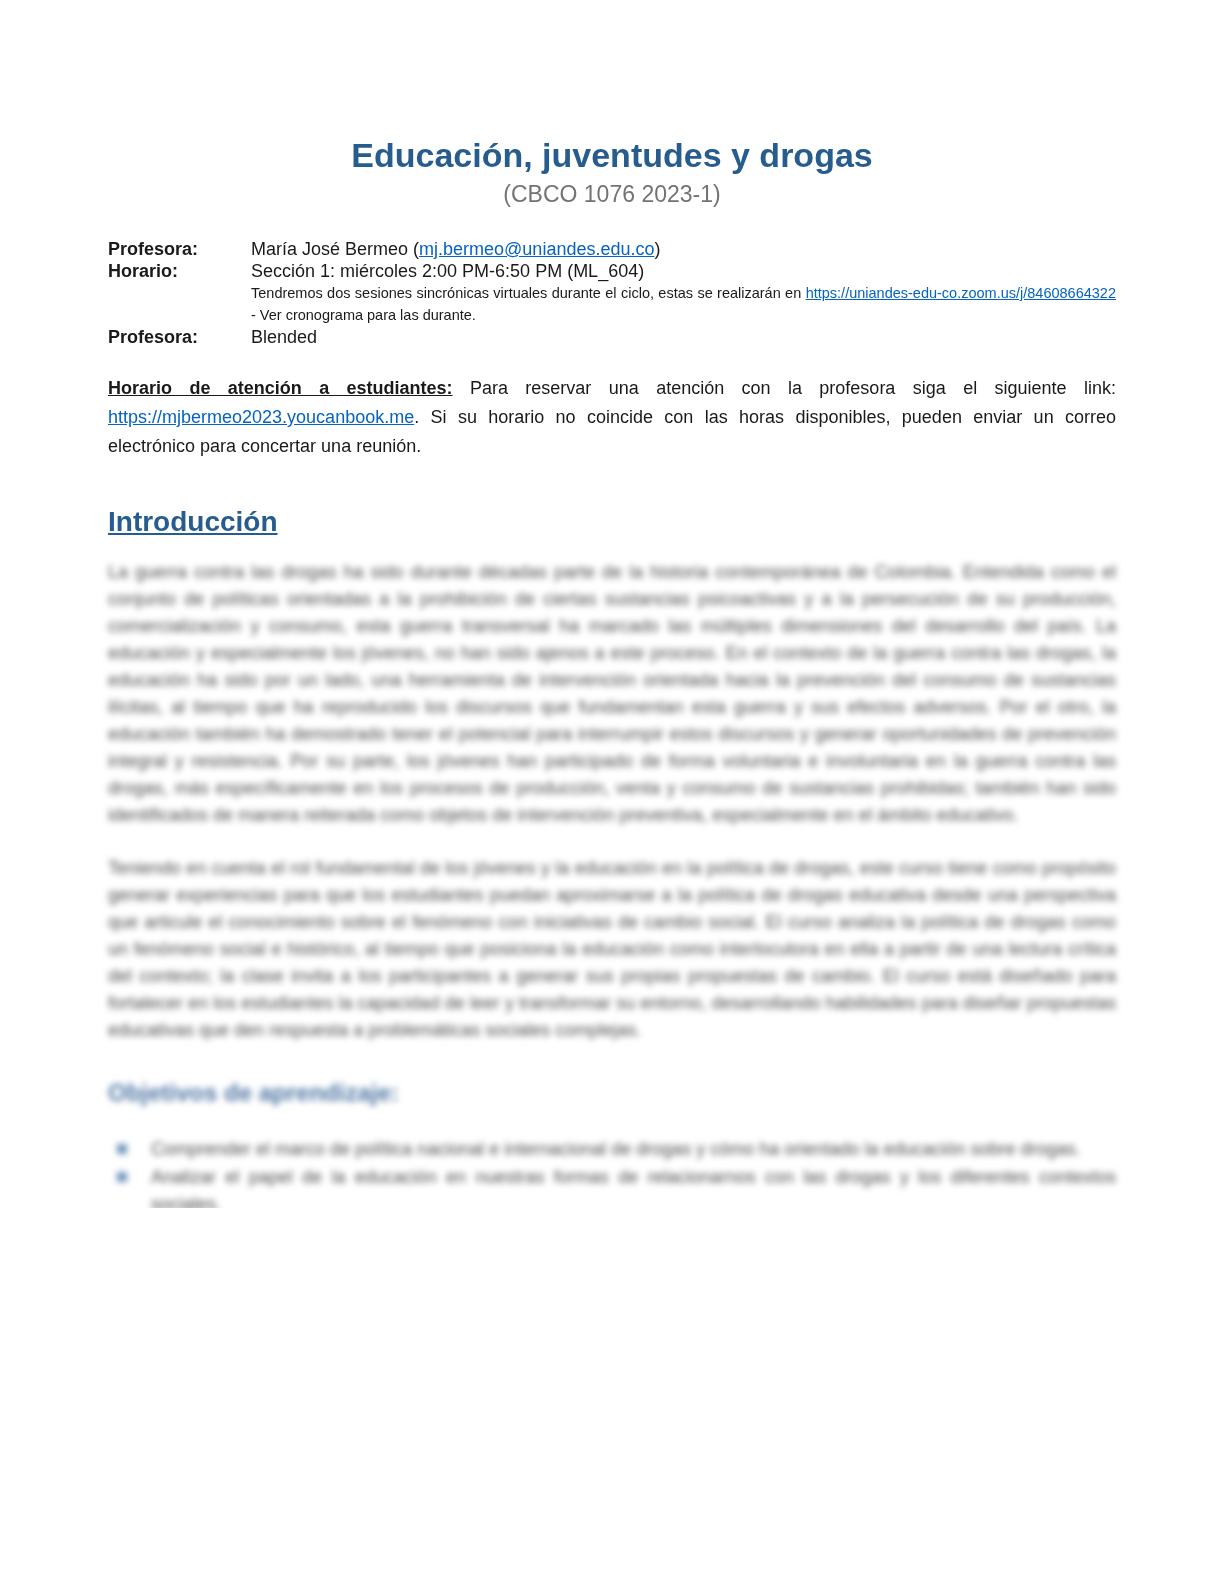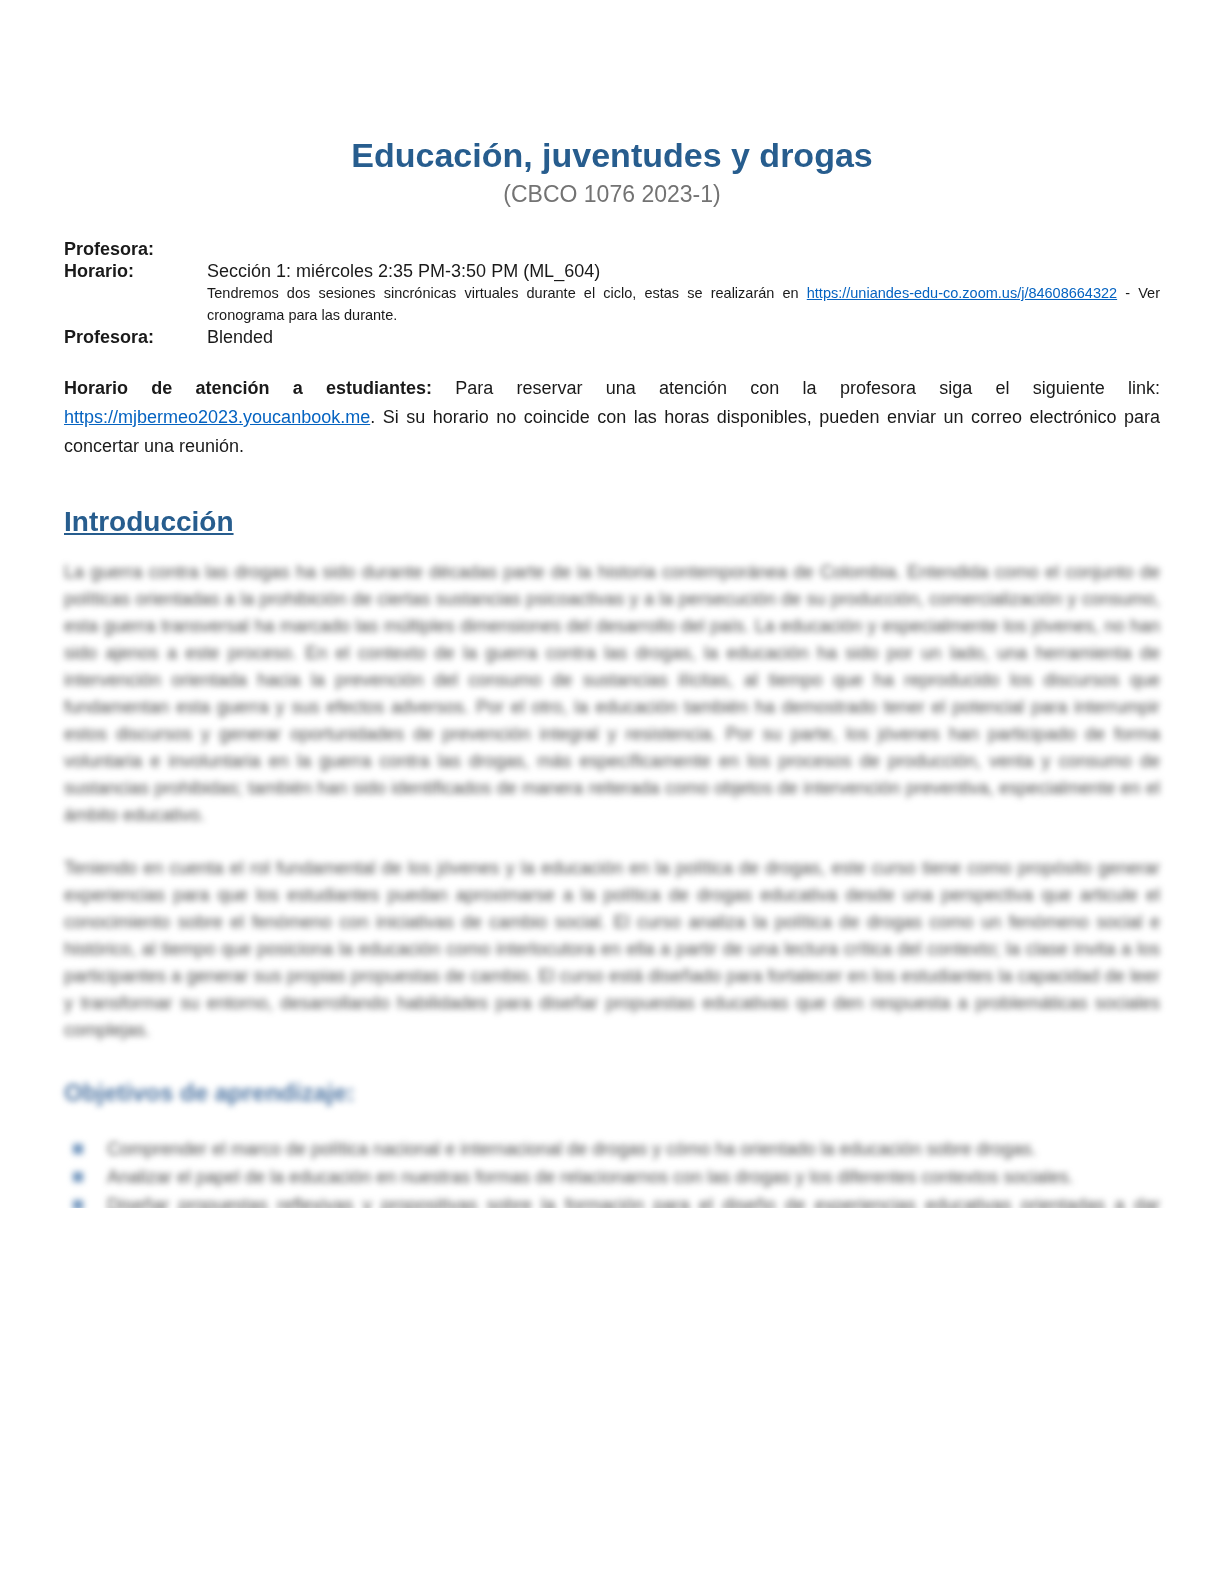--- a/index.html
+++ b/index.html
@@ -3,21 +3,21 @@
 <meta charset="utf-8">
 <style>
   html, body { margin: 0; padding: 0; background: #ffffff; }
   .page {
     position: relative;
     width: 1224px;
     height: 1208px;
     margin: 0 auto;
     background: #ffffff;
     box-sizing: border-box;
-    padding: 0 64px;
+    padding: 0 108px;
     overflow: hidden;
     font-family: "Liberation Sans", sans-serif;
     color: #1a1a1a;
   }
   
   .doc-title {
     margin: 134px 0 0 0;
     text-align: center;
     font-size: 34px;
     line-height: 42px;
@@ -42,21 +42,21 @@
     text-align: justify;
   }
   a.doc-link { color: #0563c1; text-decoration: underline; cursor: pointer; }
   
   .office-hours {
     margin: 26px 0 0 0;
     font-size: 18px;
     line-height: 29px;
     text-align: justify;
   }
-  .office-hours .bold { font-weight: bold; }
+  .office-hours .bold { font-weight: bold; text-decoration: underline; }
   
   .h-intro {
     margin: 44px 0 0 0;
     font-size: 28px;
     line-height: 34px;
     font-weight: bold;
     color: #275d8e;
     text-decoration: underline;
   }
   .h-objectives {
@@ -129,24 +129,25 @@
 <body>
 
 <div class="page">
 
   <h1 class="doc-title">Educación, juventudes y drogas</h1>
   <div class="doc-subtitle">(CBCO 1076 2023-1)</div>
 
   <section class="info">
     <div class="info-row">
       <div class="info-label">Profesora:</div>
+      <div class="info-value"><span>María José Bermeo (</span><a class="doc-link">mj.bermeo@uniandes.edu.co</a><span>)</span></div>
     </div>
     <div class="info-row">
       <div class="info-label">Horario:</div>
-      <div class="info-value">Sección 1: miércoles 2:35 PM-3:50 PM (ML_604)</div>
+      <div class="info-value">Sección 1: miércoles 2:00 PM-6:50 PM (ML_604)</div>
     </div>
     <div class="info-row">
       <div class="info-label"></div>
       <div class="info-note"><span>Tendremos dos sesiones sincrónicas virtuales durante el ciclo, estas se realizarán en </span><a class="doc-link">https://uniandes-edu-co.zoom.us/j/84608664322</a><span> - Ver cronograma para las durante.</span></div>
     </div>
     <div class="info-row">
       <div class="info-label">Profesora:</div>
       <div class="info-value">Blended</div>
     </div>
   </section>

